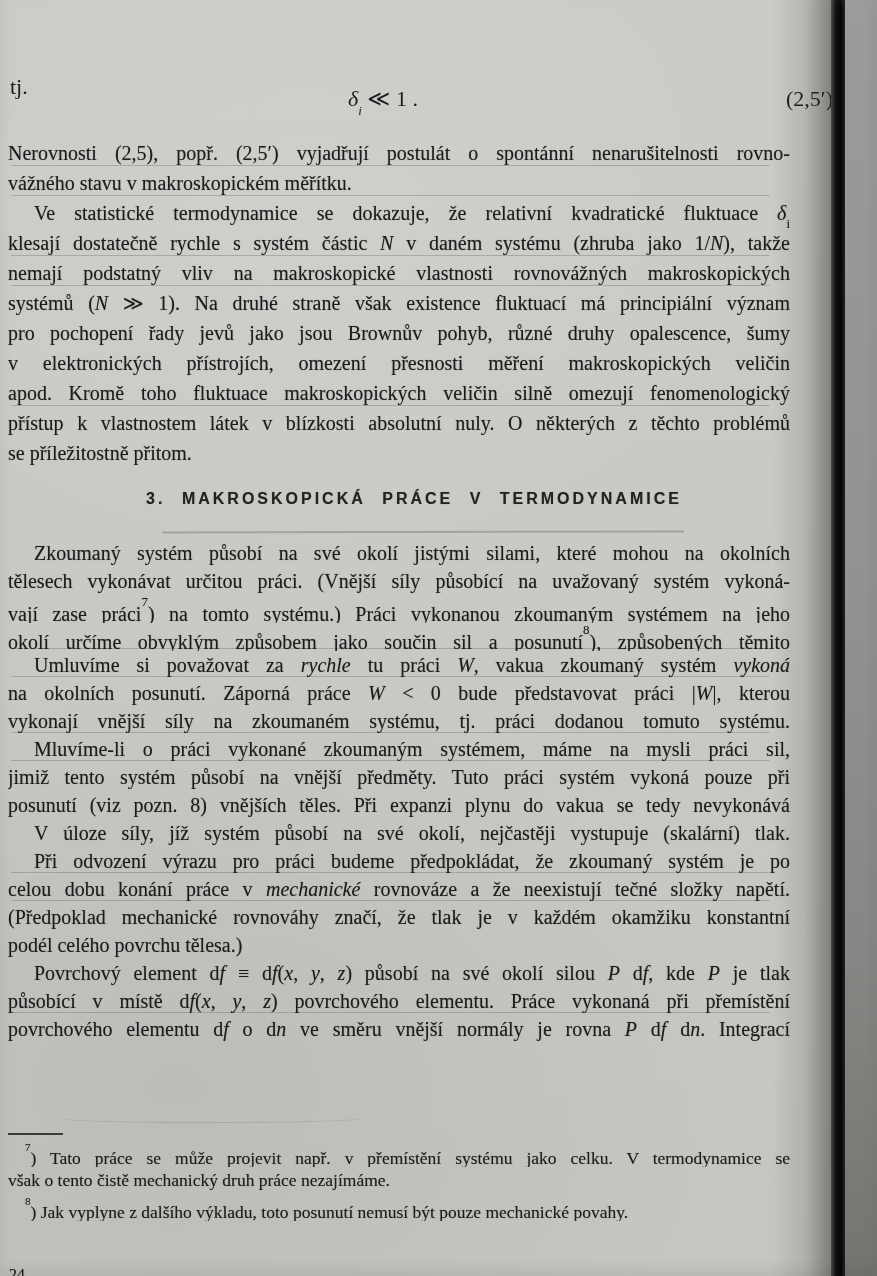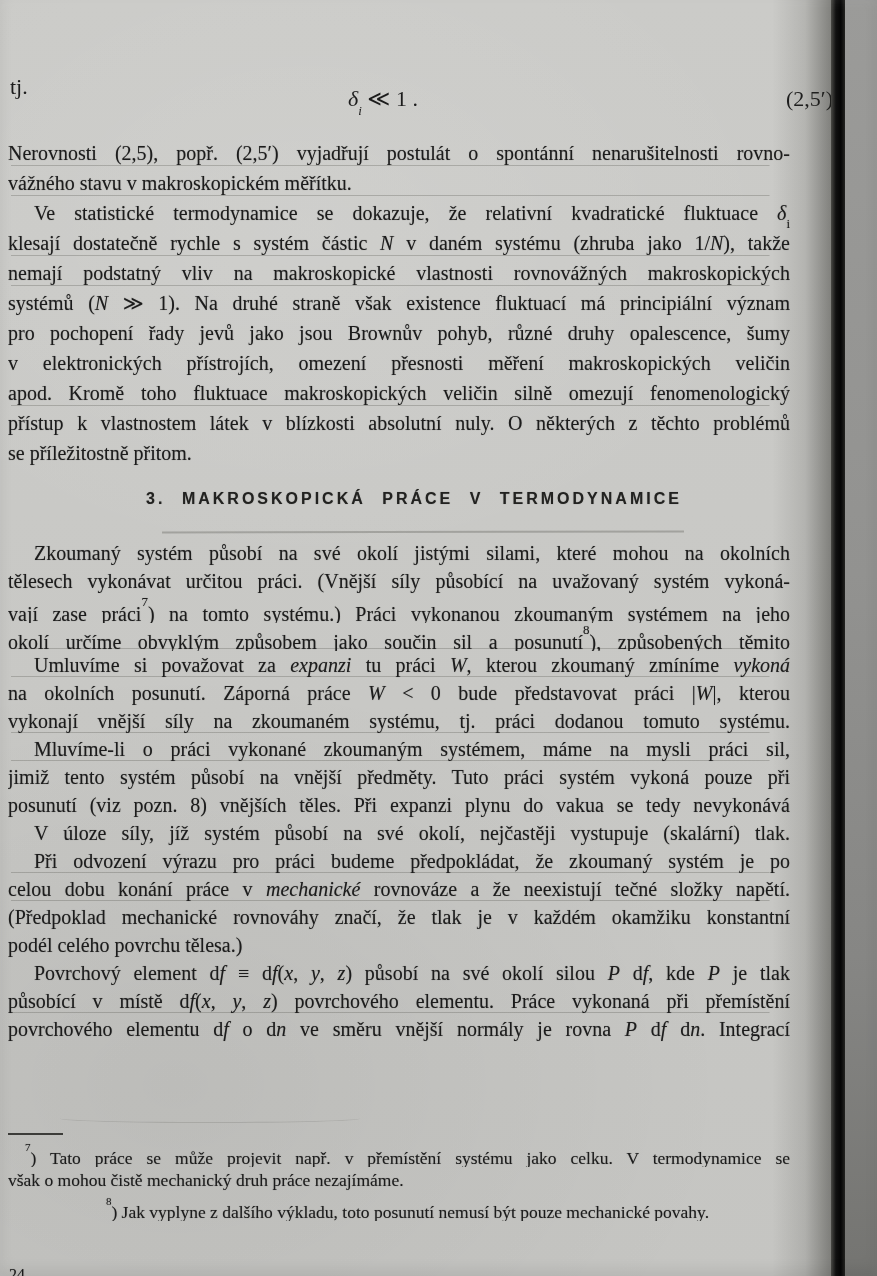--- a/index.html
+++ b/index.html
@@ -32,21 +32,21 @@
   #blk-a { top:138px; }
   #blk-b { top:539px; }
   #blk-f { top:1140px; }
 
   .line { height:30px; line-height:30px; font-size:20px; overflow:hidden;
           text-shadow:0 0 1px rgba(30,30,28,0.4); }
   #blk-b .line { height:28px; line-height:28px; }
   #blk-f .line { height:27px; line-height:27px; font-size:17.5px; }
   .just { text-align:justify; text-align-last:justify; }
   .ind  { text-indent:26px; }
-  #blk-f .ind { text-indent:17px;text-align:center; }
+  #blk-f .ind { text-indent:17px; }
   .it { font-style:italic; }
   .line sup { font-size:13px; position:relative; top:-7px; }
   .line sub { font-size:13px; position:relative; top:3px; }
   #blk-f .line sup { font-size:11px; top:-6px; }
 
   .pencil { background-image:linear-gradient(rgba(75,75,68,0.28), rgba(75,75,68,0.28));
             background-repeat:no-repeat; background-size:97% 1px; background-position:3px 27px; }
   #blk-b .pencil { background-position:3px 25px; }
 
   .section-heading { position:absolute; top:490px; left:8px; width:782px;
@@ -90,42 +90,42 @@
     </div>
 
   <div class="section-heading">3. MAKROSKOPICKÁ PRÁCE V TERMODYNAMICE</div>
   <div class="heading-pencil-line"></div>
 
   <div class="content" id="blk-b">
       <div class="line just ind"><span>Zkoumaný systém působí na své okolí jistými silami, které mohou na okolních</span></div>
       <div class="line just"><span>tělesech vykonávat určitou práci. (Vnější síly působící na uvažovaný systém vykoná-</span></div>
       <div class="line just"><span>vají zase práci</span><sup>7</sup><span>) na tomto systému.) Práci vykonanou zkoumaným systémem na jeho</span></div>
       <div class="line just pencil"><span>okolí určíme obvyklým způsobem jako součin sil a posunutí</span><sup>8</sup><span>), způsobených těmito</span></div>
-      <div class="line just ind pencil"><span>Umluvíme si považovat za </span><span class="it">expanzi</span><span> tu práci </span><span class="it">W</span><span>, kterou zkoumaný zmíníme </span><span class="it">vykoná</span></div>
+      <div class="line just ind pencil"><span>Umluvíme si považovat za </span><span class="it">rychle</span><span> tu práci </span><span class="it">W</span><span>, vakua zkoumaný systém </span><span class="it">vykoná</span></div>
       <div class="line just"><span>na okolních posunutí. Záporná práce </span><span class="it">W</span><span> &lt; 0 bude představovat práci |</span><span class="it">W</span><span>|, kterou</span></div>
       <div class="line just pencil"><span>vykonají vnější síly na zkoumaném systému, tj. práci dodanou tomuto systému.</span></div>
       <div class="line just ind pencil"><span>Mluvíme-li o práci vykonané zkoumaným systémem, máme na mysli práci sil,</span></div>
       <div class="line just"><span>jimiž tento systém působí na vnější předměty. Tuto práci systém vykoná pouze při</span></div>
       <div class="line just"><span>posunutí (viz pozn. 8) vnějších těles. Při expanzi plynu do vakua se tedy nevykonává</span></div>
       <div class="line just ind"><span>V úloze síly, jíž systém působí na své okolí, nejčastěji vystupuje (skalární) tlak.</span></div>
       <div class="line just ind pencil"><span>Při odvození výrazu pro práci budeme předpokládat, že zkoumaný systém je po</span></div>
       <div class="line just pencil"><span>celou dobu konání práce v </span><span class="it">mechanické</span><span> rovnováze a že neexistují tečné složky napětí.</span></div>
       <div class="line just"><span>(Předpoklad mechanické rovnováhy značí, že tlak je v každém okamžiku konstantní</span></div>
       <div class="line"><span>podél celého povrchu tělesa.)</span></div>
       <div class="line just ind"><span>Povrchový element d</span><span class="it">f</span><span> ≡ d</span><span class="it">f</span><span>(</span><span class="it">x</span><span>, </span><span class="it">y</span><span>, </span><span class="it">z</span><span>) působí na své okolí silou </span><span class="it">P</span><span> d</span><span class="it">f</span><span>, kde </span><span class="it">P</span><span> je tlak</span></div>
       <div class="line just pencil"><span>působící v místě d</span><span class="it">f</span><span>(</span><span class="it">x</span><span>, </span><span class="it">y</span><span>, </span><span class="it">z</span><span>) povrchového elementu. Práce vykonaná při přemístění</span></div>
       <div class="line just"><span>povrchového elementu d</span><span class="it">f</span><span> o d</span><span class="it">n</span><span> ve směru vnější normály je rovna </span><span class="it">P</span><span> d</span><span class="it">f</span><span> d</span><span class="it">n</span><span>. Integrací</span></div>
     </div>
 
   <div class="stray-pencil-mark"></div>
 
   <div class="footnote-rule"></div>
   <div class="content" id="blk-f">
       <div class="line just ind"><sup>7</sup><span>) Tato práce se může projevit např. v přemístění systému jako celku. V termodynamice se</span></div>
-      <div class="line"><span>však o mohou čistě mechanický druh práce nezajímáme.</span></div>
+      <div class="line"><span>však o tento čistě mechanický druh práce nezajímáme.</span></div>
       <div class="line ind"><sup>8</sup><span>) Jak vyplyne z dalšího výkladu, toto posunutí nemusí být pouze mechanické povahy.</span></div>
     </div>
 
   <div class="page-number">24</div>
 
   <div class="gutter-shadow"></div>
   <div class="edge-black"></div>
   <div class="outer-strip"></div>
   <div class="page-vignette"></div>
 </div>

